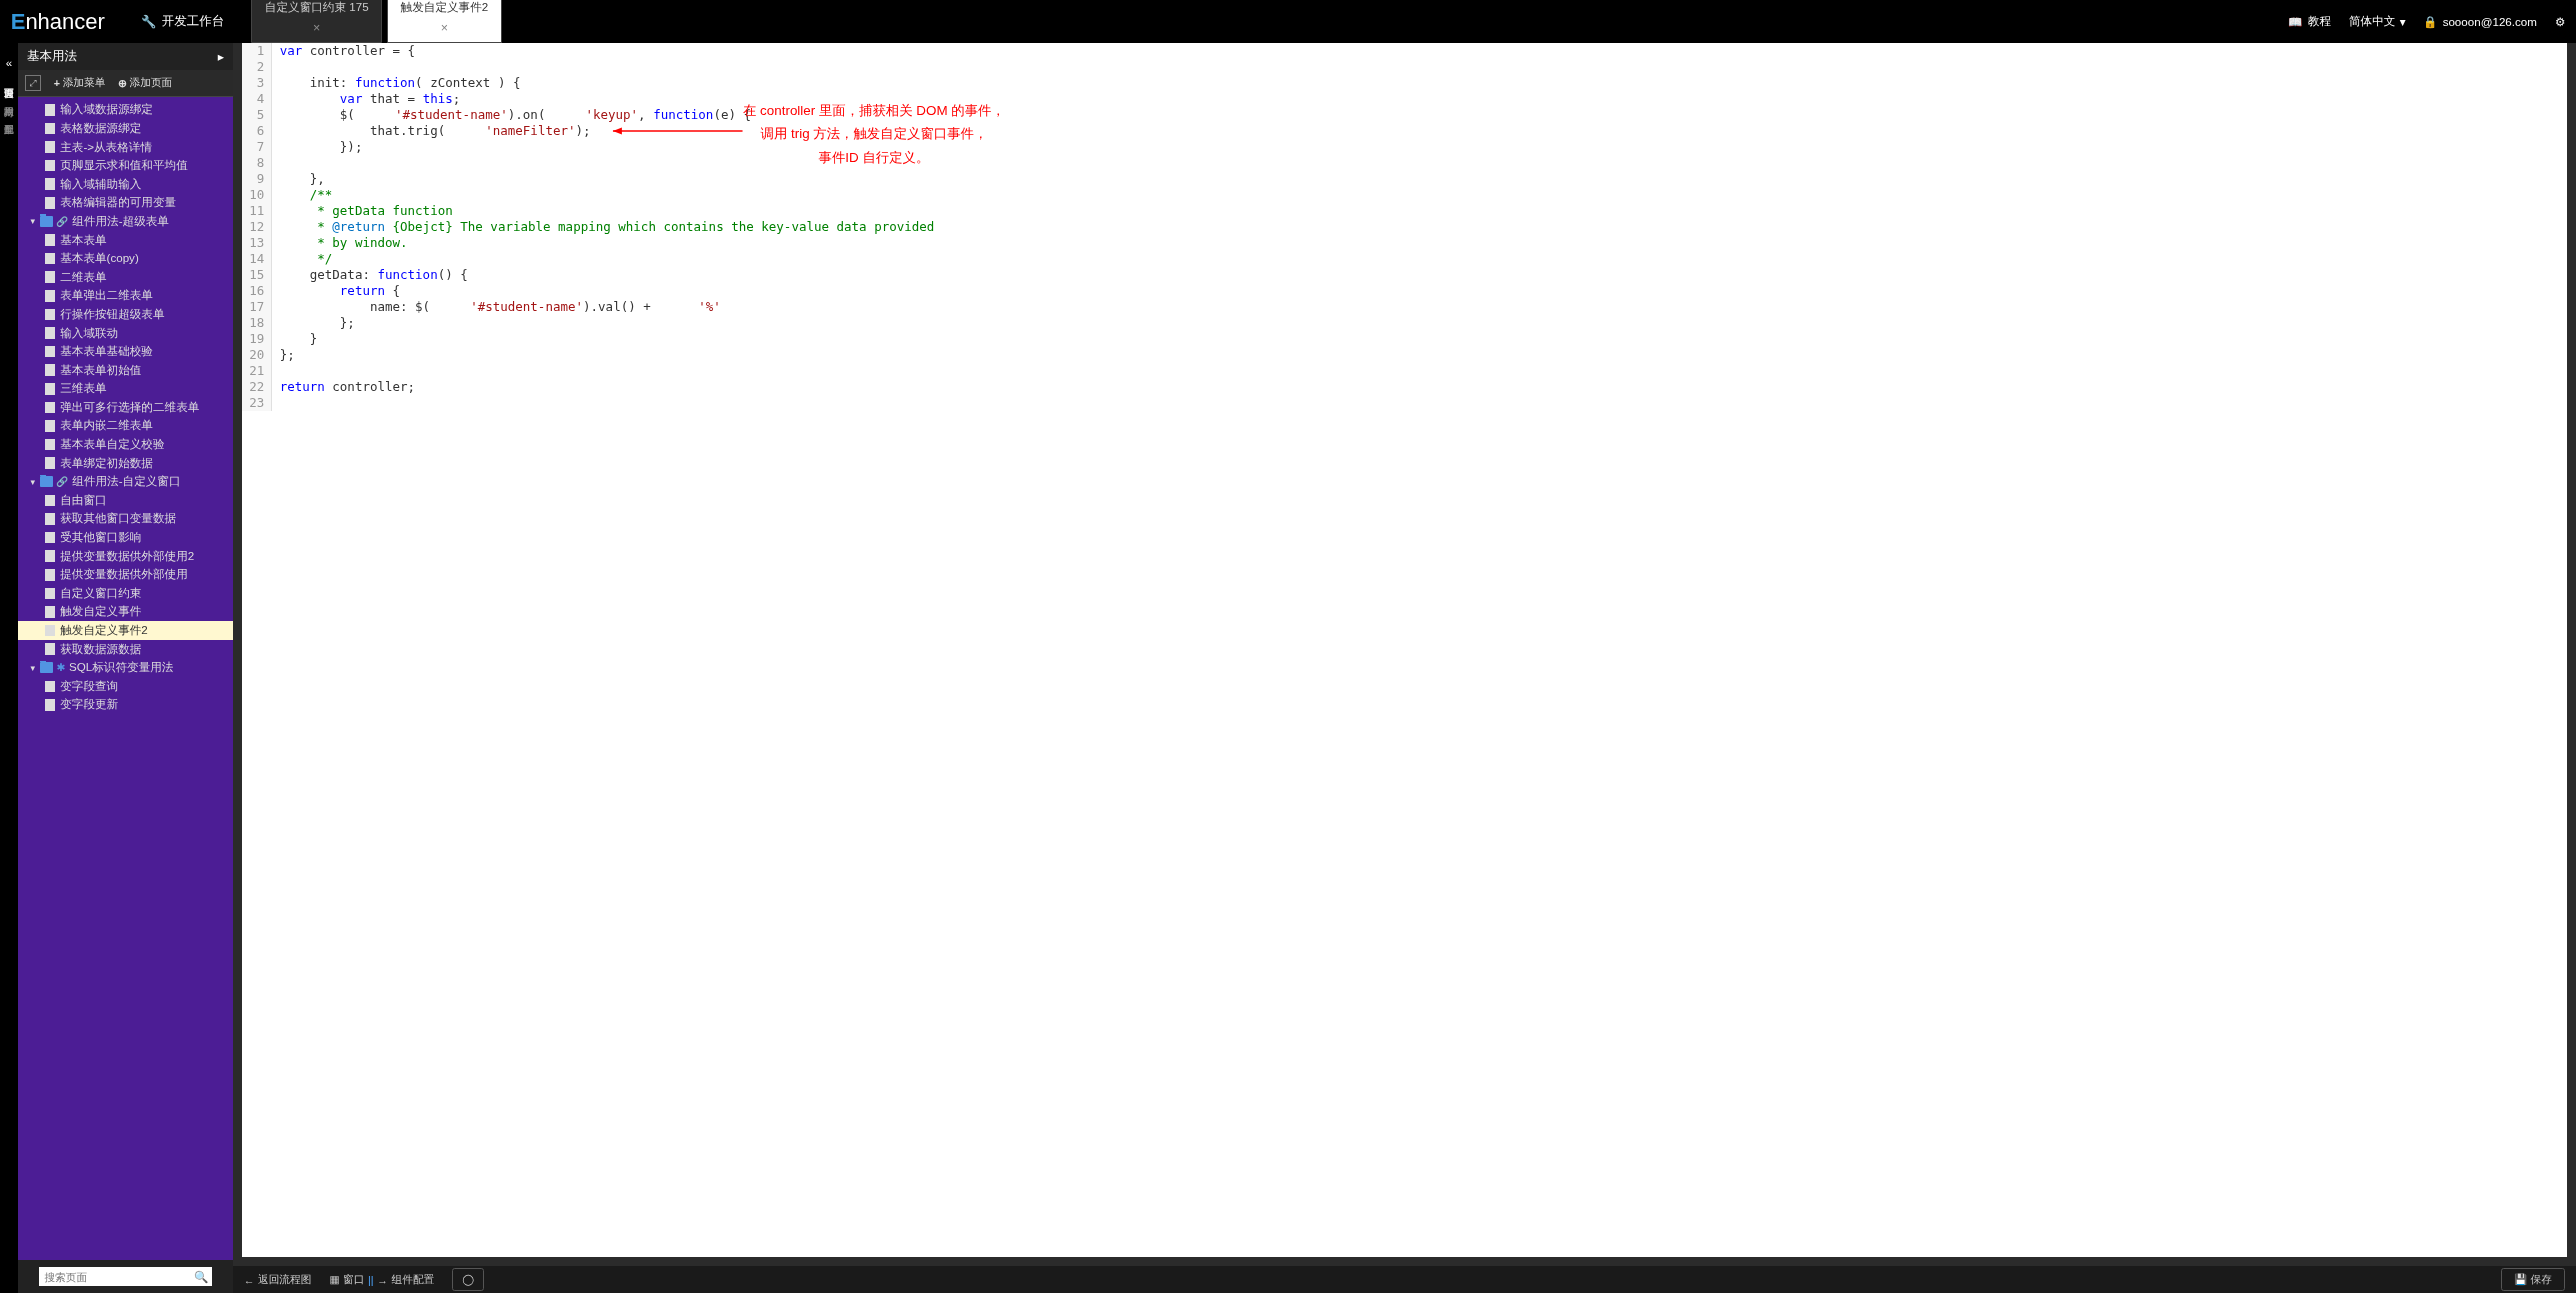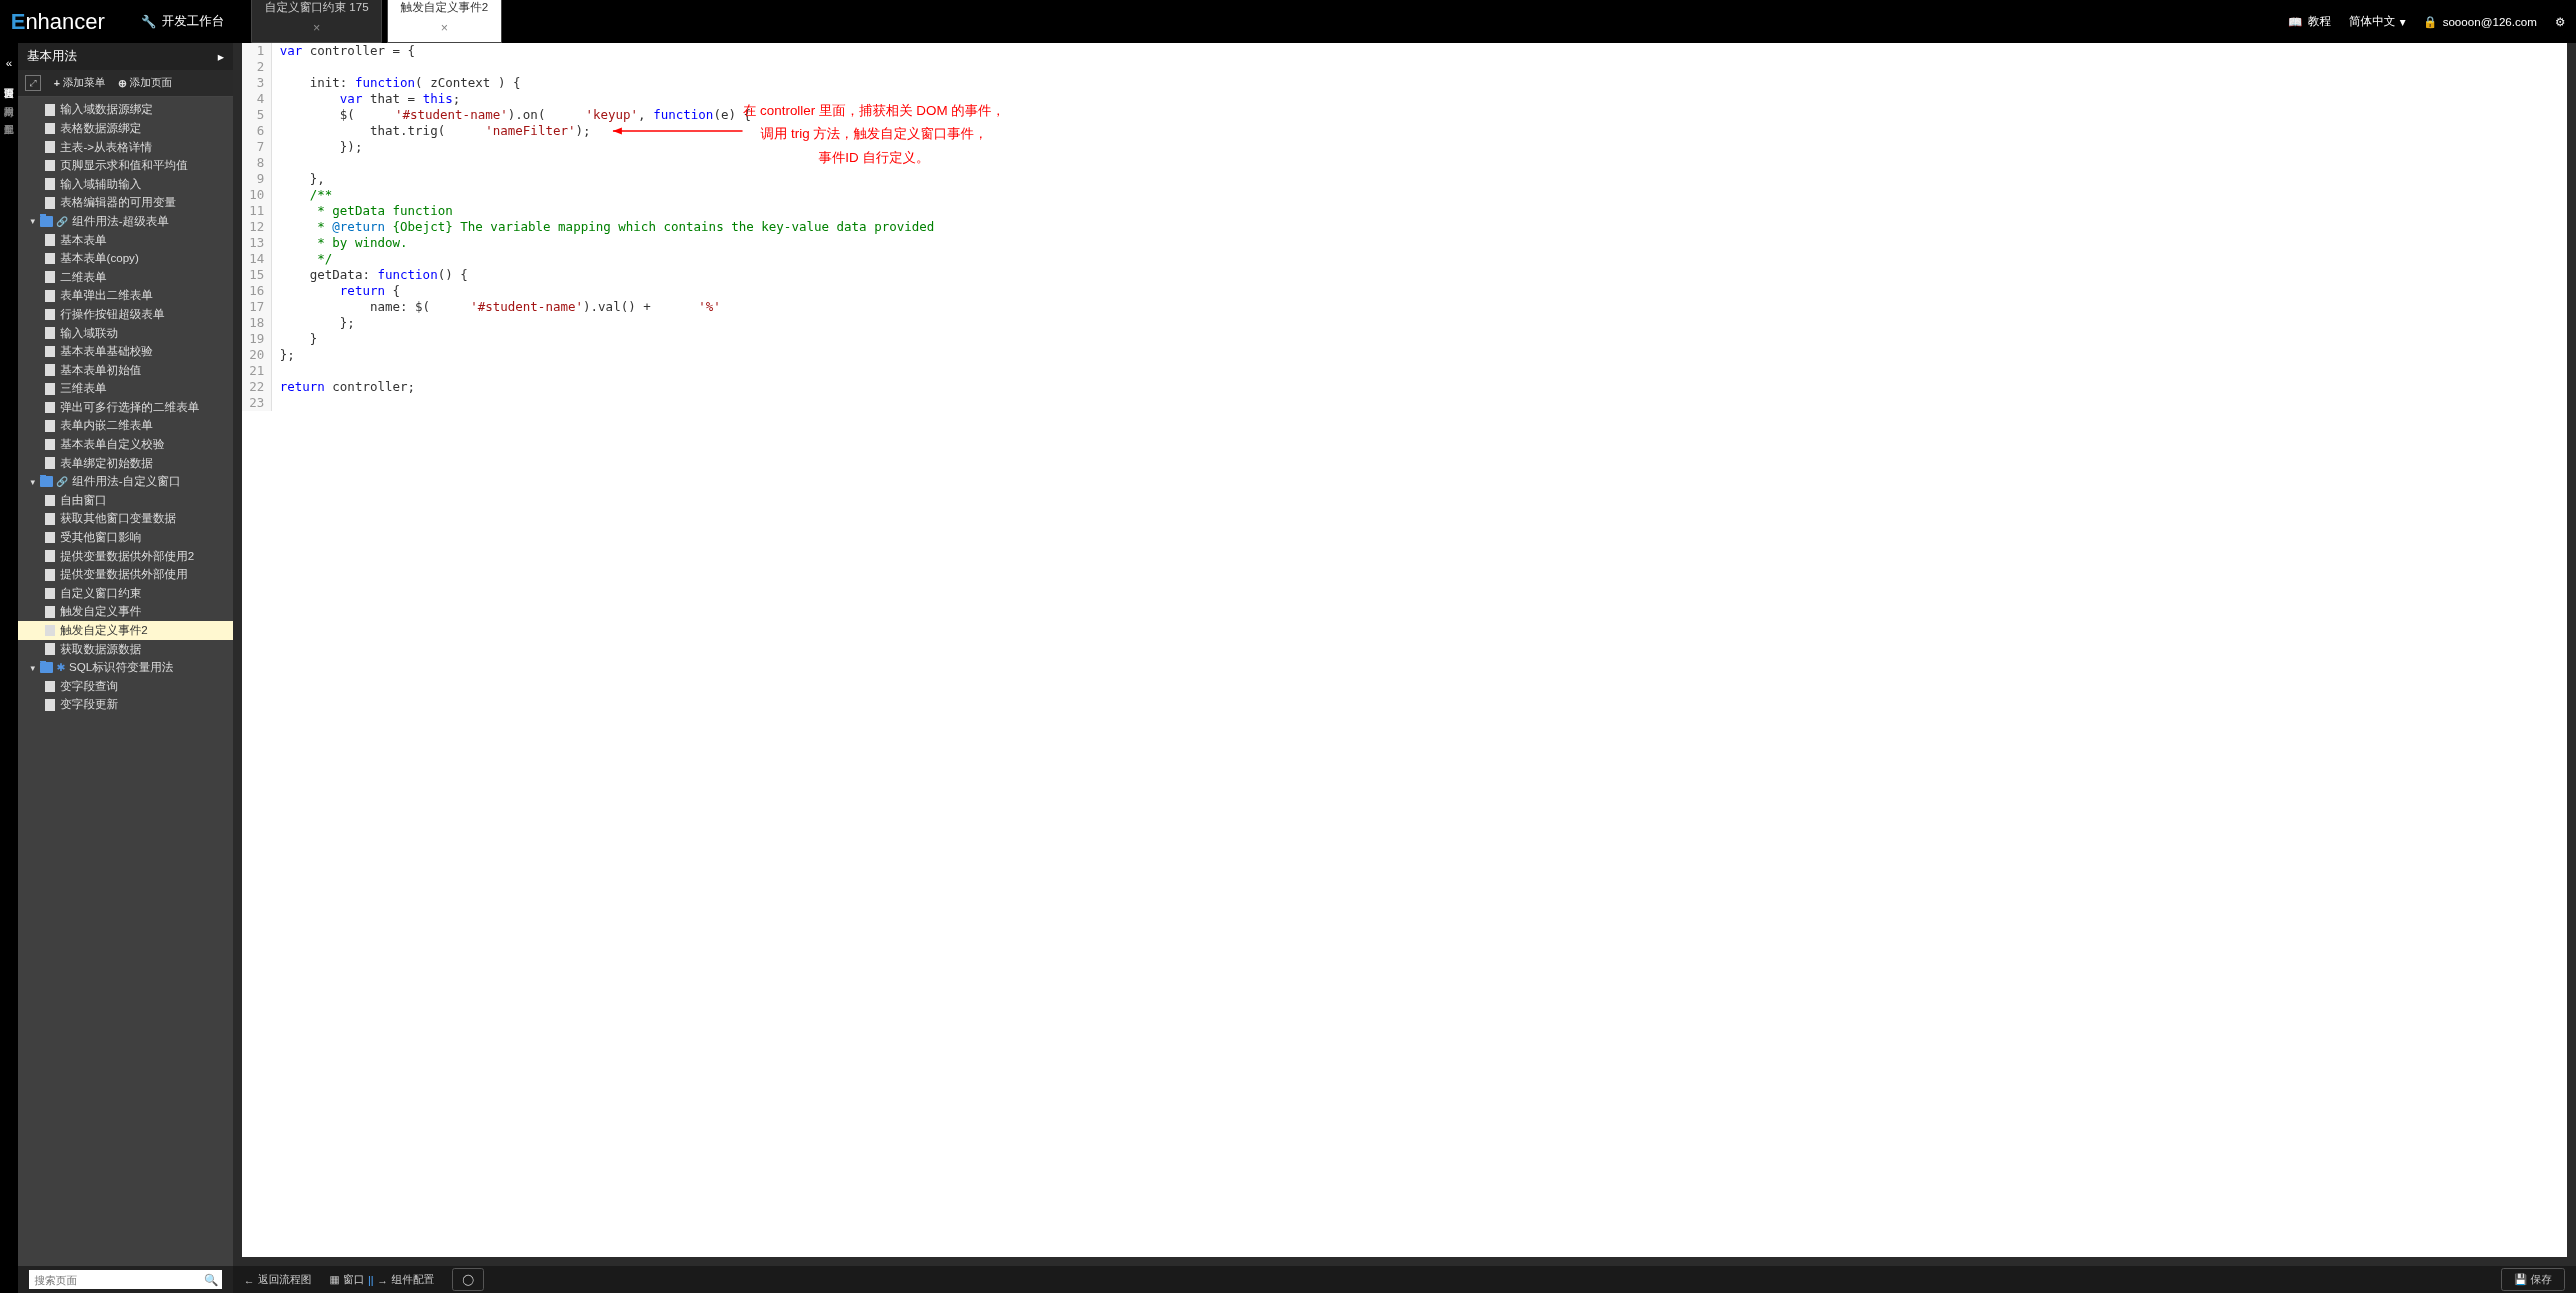--- a/index.html
+++ b/index.html
@@ -24,40 +24,40 @@
 
 .main { flex: 1; display: flex; overflow: hidden; }
 
 
 .vtabs { width: 18px; background: #000; display: flex; flex-direction: column; padding-top: 9px; }
 .vtab { writing-mode: vertical-rl; padding: 9px 1.8px; color: #888; font-size: 9.8px; cursor: pointer; }
 .vtab.active { color: #fff; }
 .vtab-collapse { color: #fff; text-align: center; padding: 3.6px 0; cursor: pointer; }
 
 
-.sidebar { width: 215px; background: #404040; display: flex; flex-direction: column; justify-content: space-between; }
+.sidebar { width: 215px; background: #4c1d95; display: flex; flex-direction: column; justify-content: space-between; }
 .sb-header { height: 27px; background: #222; display: flex; align-items: center; padding: 0 9px; color: #fff; font-size: 12.5px; justify-content: space-between; }
 .sb-actions { height: 27px; background: #2a2a2a; display: flex; align-items: center; padding: 0 7.2px; gap: 12.5px; border-bottom: 0.9px solid #444; }
 .sb-action { display: flex; align-items: center; gap: 2.7px; color: #ddd; font-size: 10.7px; cursor: pointer; }
 .sb-action .icon { font-weight: bold; }
 .expand-icon { width: 16px; height: 16px; border: 0.9px solid #777; display: flex; align-items: center; justify-content: center; font-size: 9px; }
 
 .tree { flex: 1; overflow-y: auto; padding: 3.6px 0; }
 .tree-item { display: flex; align-items: center; padding: 1.8px 3.6px 1.8px 27px; color: #ddd; font-size: 11.6px; cursor: pointer; gap: 3.6px; white-space: nowrap; }
 .tree-item.folder { padding-left: 12.5px; }
 .tree-item.selected { background: #FFF8D0; color: #333; }
 .tree-item.selected .file-icon { filter: none; }
 .tree-folder-icon { width: 12.5px; height: 10.7px; background: #5294e2; display: inline-block; border-radius: 0.9px; position: relative; }
 .tree-folder-icon::before { content: ''; position: absolute; top: -1.8px; left: 0; width: 5.4px; height: 1.8px; background: #5294e2; }
 .file-icon { width: 9.8px; height: 11.6px; background: #ddd; display: inline-block; margin-right: 1.8px; }
 .chev { font-size: 9px; margin-right: 1.8px; }
 .link-i { color: #5294e2; font-size: 9.8px; }
 .star-i { color: #5294e2; font-size: 10.7px; }
 
-.sb-search { height: 27px; background: #222; display: flex; align-items: center; padding: 0 11px; }
+.sb-search { height: 33px; background: #222; display: flex; align-items: center; padding: 0 21px; }
 .sb-search input { flex: 1; background: #fff; border: none; padding: 3.6px 5.4px; font-size: 10.7px; outline: none; }
 .sb-search .s-icon { width: 21.5px; text-align: center; background: #fff; padding: 2.7px 0; }
 
 
 .content { flex: 1; display: flex; flex-direction: column; background: #2b2b2b; }
 .sub-tabs { height: 39px; display: flex; align-items: center; padding: 0 12.5px; gap: 0; }
 .sub-tab { padding: 9px 18px; color: #ddd; font-size: 12.5px; cursor: pointer; }
 .sub-tab.active { background: #1a1a1a; color: #4da6ff; border-bottom: 1.8px solid #4da6ff; }
 
 .editor-area { flex: 1; background: #fff; margin: 0 9px 9px 9px; overflow: auto; position: relative; }

